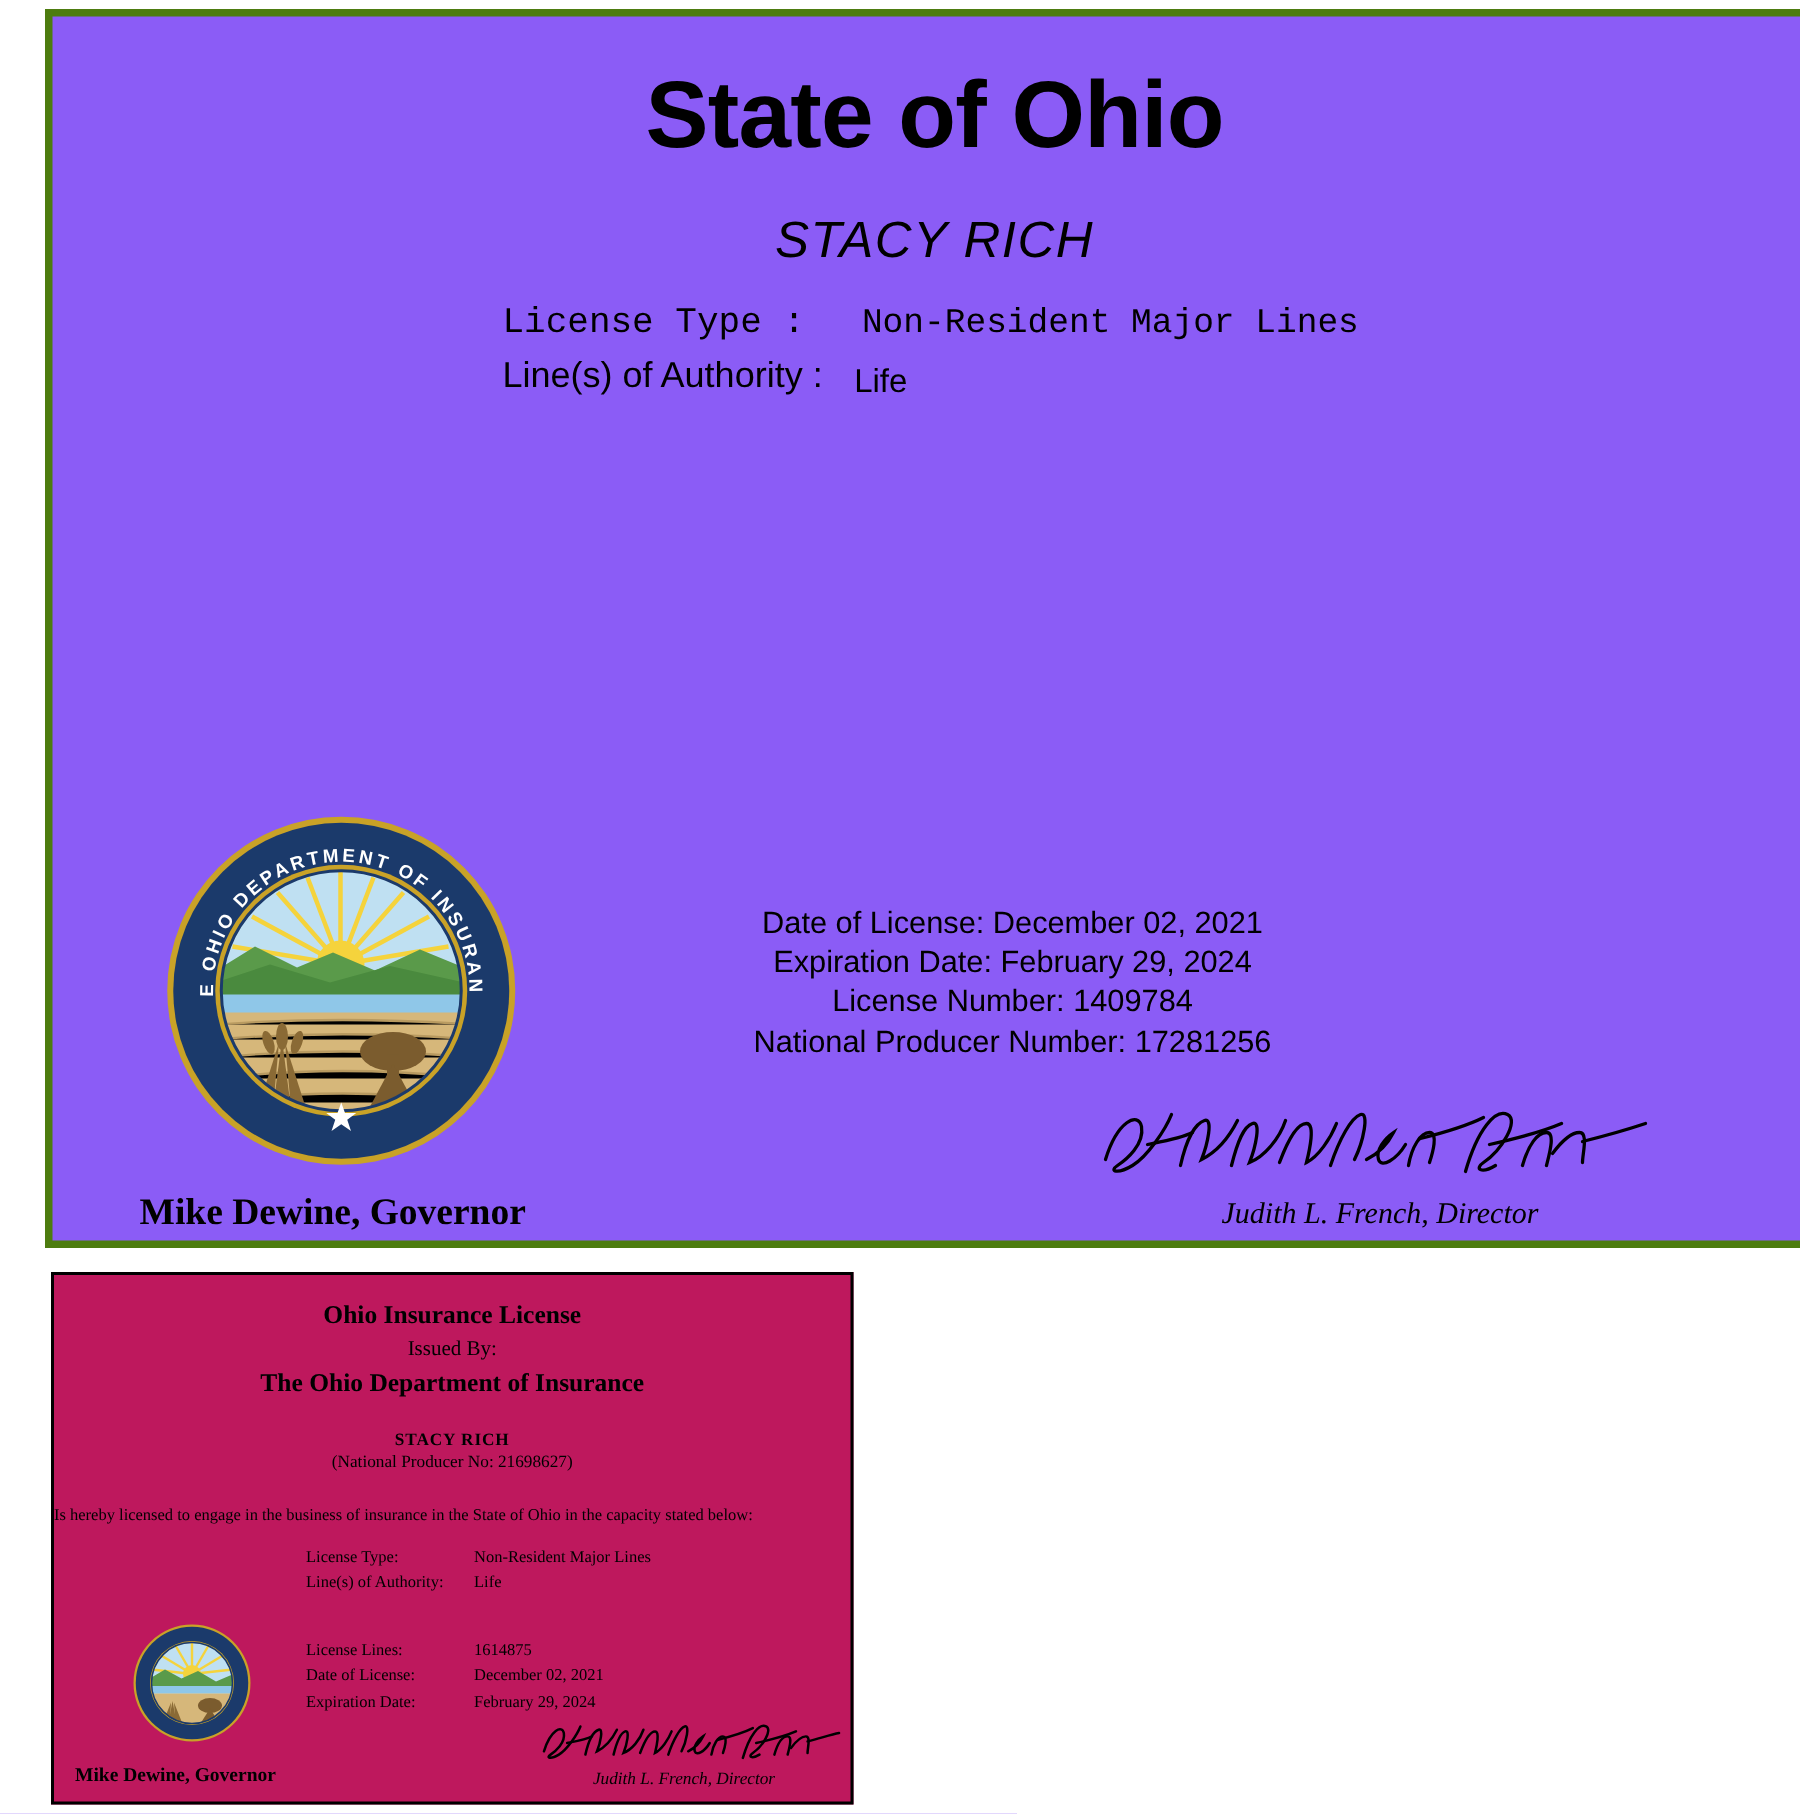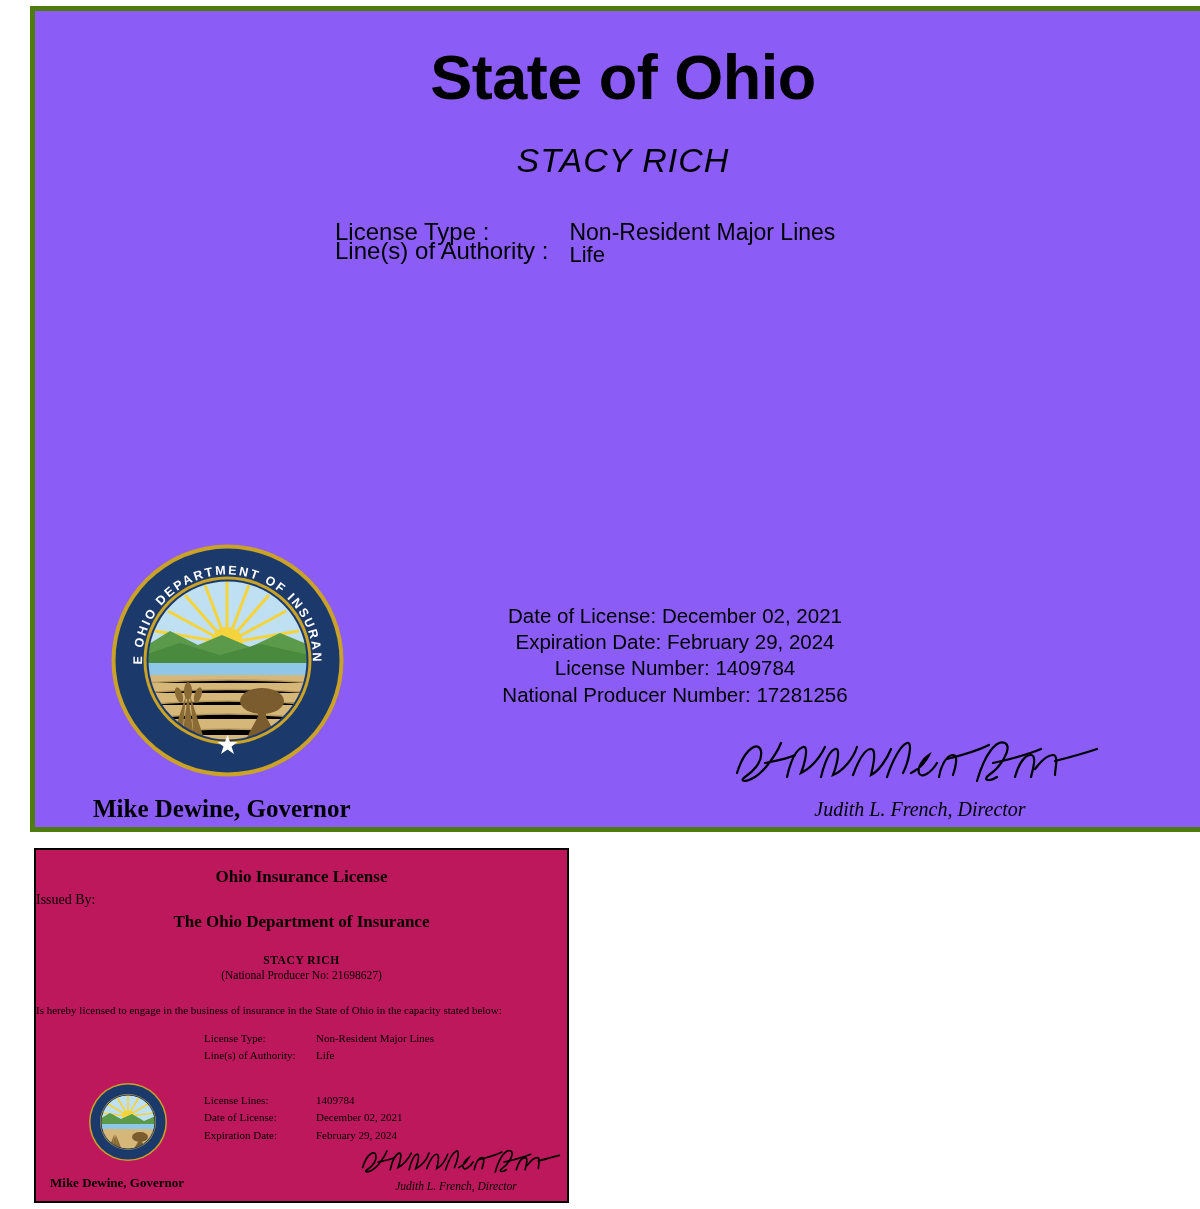--- a/index.html
+++ b/index.html
@@ -67,21 +67,21 @@
   .field-row {
     position: absolute;
     white-space: nowrap;
   }
   .field-label {
     font-size: 24px;
   }
   .field-value {
     font-size: 23px;
   }
-  .row-type { left: 300px; top: 16px; }
+  .row-type { left: 300px; top: 0px; font-family: Liberation Mono, monospace; }
   .row-type .field-value { margin-left: 0; }
   .row-auth { left: 300px; top: 35px; }
 
   .lbl-type { display: inline-block; width: 230px; }
   .val-type { display: inline-block; }
   .lbl-auth { display: inline-block; width: 230px; }
   .val-auth { display: inline-block; font-size: 22px; vertical-align: -3px;}
 
   
   .seal {
@@ -143,20 +143,21 @@
     box-sizing: border-box;
     font-family: "Liberation Serif", serif;
   }
   .w-title {
     text-align: center;
     font-weight: bold;
     font-size: 17px;
     margin-top: 17px;
   }
   .w-issued {
+    text-align: center;
     font-size: 14px;
     margin-top: 5px;
   }
   .w-dept {
     text-align: center;
     font-weight: bold;
     font-size: 17px;
     margin-top: 4px;
   }
   .w-name {
@@ -359,21 +360,21 @@
   <div class="w-npn">(National Producer No: 21698627)</div>
 
   <div class="w-statement">Is hereby licensed to engage in the business of insurance in the State of Ohio in the capacity stated below:</div>
 
   <div class="w-fields">
     <div class="r"><span class="k">License Type:</span><span>Non-Resident Major Lines</span></div>
     <div class="r"><span class="k">Line(s) of Authority:</span><span>Life</span></div>
   </div>
 
   <div class="w-fields2">
-    <div class="r"><span class="k">License Lines:</span><span>1409784</span></div>
+    <div class="r"><span class="k">License Lines:</span><span>1614875</span></div>
     <div class="r"><span class="k">Date of License:</span><span>December 02, 2021</span></div>
     <div class="r"><span class="k">Expiration Date:</span><span>February 29, 2024</span></div>
   </div>
 
   <div class="w-seal">
     <svg width="80" height="80" viewBox="0 0 80 80" xmlns="http://www.w3.org/2000/svg">
       <defs>
           <clipPath id="wClip">
             <circle cx="40" cy="40" r="27"></circle>
           </clipPath>

